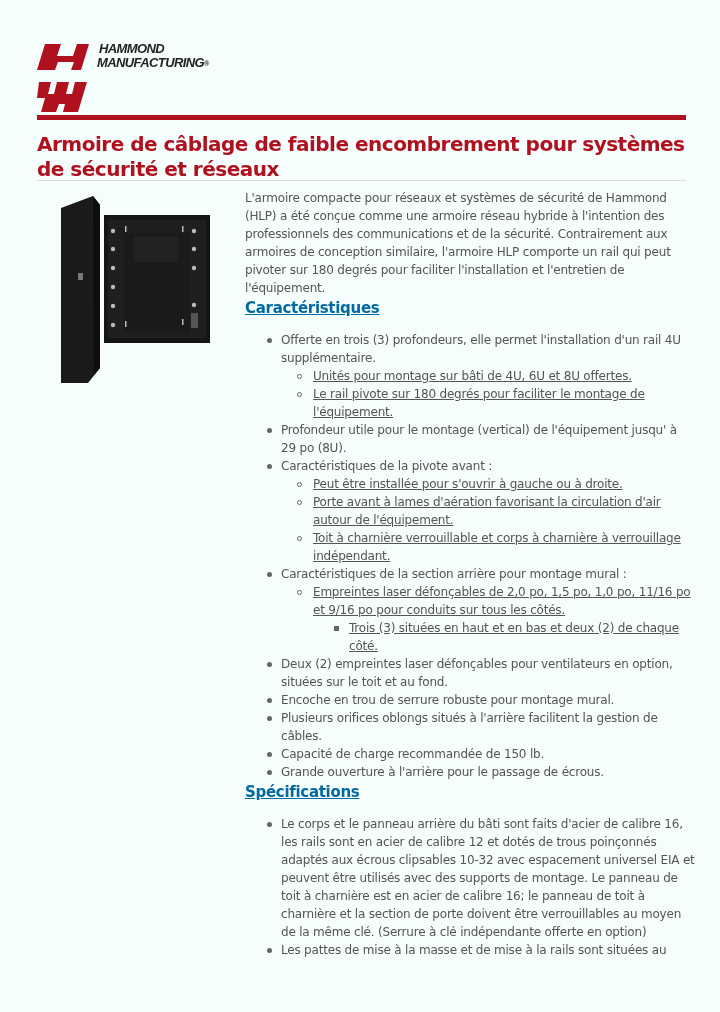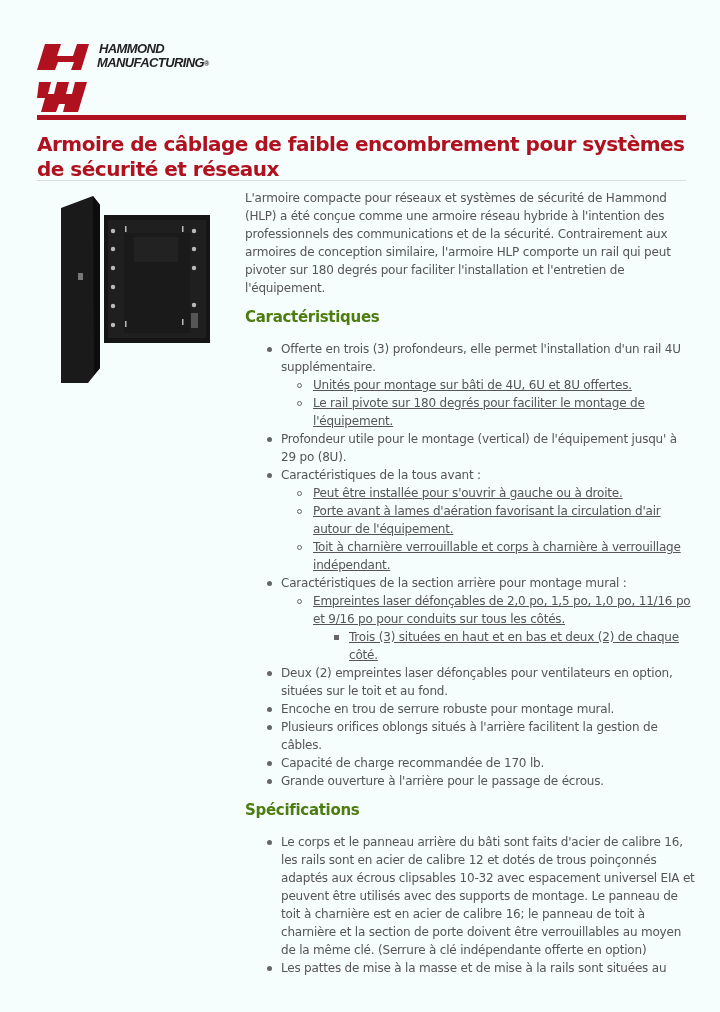--- a/index.html
+++ b/index.html
@@ -27,22 +27,22 @@
     font-size: 20px; line-height: 25px; letter-spacing: -0.5px;
   }
   .rule-grey { position: absolute; left: 37px; top: 180px; width: 649px; height: 1px; background: #d8dcdc; }
   .product-img { position: absolute; left: 58px; top: 193px; width: 160px; height: 190px; }
   .content {
     position: absolute; left: 245px; top: 189px; width: 450px;
     font-size: 12px; line-height: 18px; color: #555; letter-spacing: -0.2px;
   }
   .intro { margin: 0; }
   .section-heading {
-    margin: 10px 0 13px 0; color: #4d7c0f; font-weight: bold;
-    font-size: 15px; line-height: 20px; letter-spacing: -0.3px;
+    margin: 1px 0 13px 0; color: #0369a1; font-weight: bold;
+    font-size: 15px; line-height: 20px; letter-spacing: -0.3px; text-decoration: underline;
   }
   ul { margin: 0; padding: 0; list-style: none; }
   li { position: relative; }
   ul.l1 > li { padding-left: 36px; }
   ul.l1 > li::before {
     content: ""; position: absolute; left: 22px; top: 7px;
     width: 5px; height: 5px; border-radius: 50%; background: #666;
   }
   ul.l2 > li { padding-left: 36px; margin-left: -2px; }
   ul.l2 { margin-left: -2px; text-decoration: underline; }
@@ -114,42 +114,42 @@
   <ul class="l1">
     <li>
       <span>Offerte en trois (3) profondeurs, elle permet l'installation d'un rail 4U supplémentaire.</span>
       <ul class="l2">
         <li>Unités pour montage sur bâti de 4U, 6U et 8U offertes.</li>
         <li>Le rail pivote sur 180 degrés pour faciliter le montage de l'équipement.</li>
       </ul>
     </li>
     <li>Profondeur utile pour le montage (vertical) de l'équipement jusqu' à 29 po (8U).</li>
     <li>
-      <span>Caractéristiques de la tous avant :</span>
+      <span>Caractéristiques de la pivote avant :</span>
       <ul class="l2">
         <li>Peut être installée pour s'ouvrir à gauche ou à droite.</li>
         <li>Porte avant à lames d'aération favorisant la circulation d'air autour de l'équipement.</li>
         <li>Toit à charnière verrouillable et corps à charnière à verrouillage indépendant.</li>
       </ul>
     </li>
     <li>
       <span>Caractéristiques de la section arrière pour montage mural :</span>
       <ul class="l2">
         <li>
           <span>Empreintes laser défonçables de 2,0 po, 1,5 po, 1,0 po, 11/16 po et 9/16 po pour conduits sur tous les côtés.</span>
           <ul class="l3">
             <li>Trois (3) situées en haut et en bas et deux (2) de chaque côté.</li>
           </ul>
         </li>
       </ul>
     </li>
     <li>Deux (2) empreintes laser défonçables pour ventilateurs en option, situées sur le toit et au fond.</li>
     <li>Encoche en trou de serrure robuste pour montage mural.</li>
     <li>Plusieurs orifices oblongs situés à l'arrière facilitent la gestion de câbles.</li>
-    <li>Capacité de charge recommandée de 170 lb.</li>
+    <li>Capacité de charge recommandée de 150 lb.</li>
     <li>Grande ouverture à l'arrière pour le passage de écrous.</li>
   </ul>
 
   <h2 class="section-heading">Spécifications</h2>
   <ul class="l1">
     <li>Le corps et le panneau arrière du bâti sont faits d'acier de calibre 16, les rails sont en acier de calibre 12 et dotés de trous poinçonnés adaptés aux écrous clipsables 10-32 avec espacement universel EIA et peuvent être utilisés avec des supports de montage. Le panneau de toit à charnière est en acier de calibre 16; le panneau de toit à charnière et la section de porte doivent être verrouillables au moyen de la même clé. (Serrure à clé indépendante offerte en option)</li>
     <li>Les pattes de mise à la masse et de mise à la rails sont situées au</li>
   </ul>
 </div>
 

